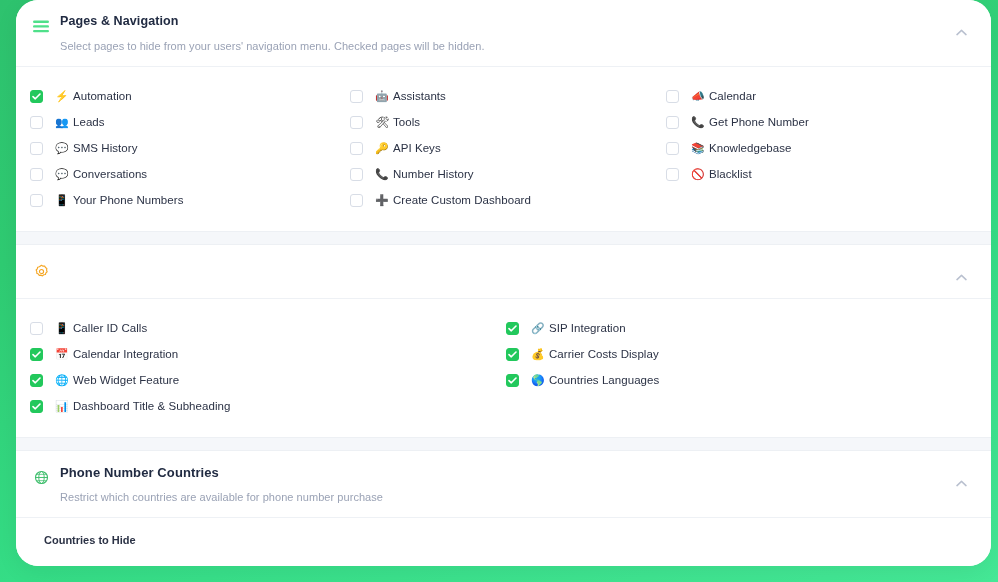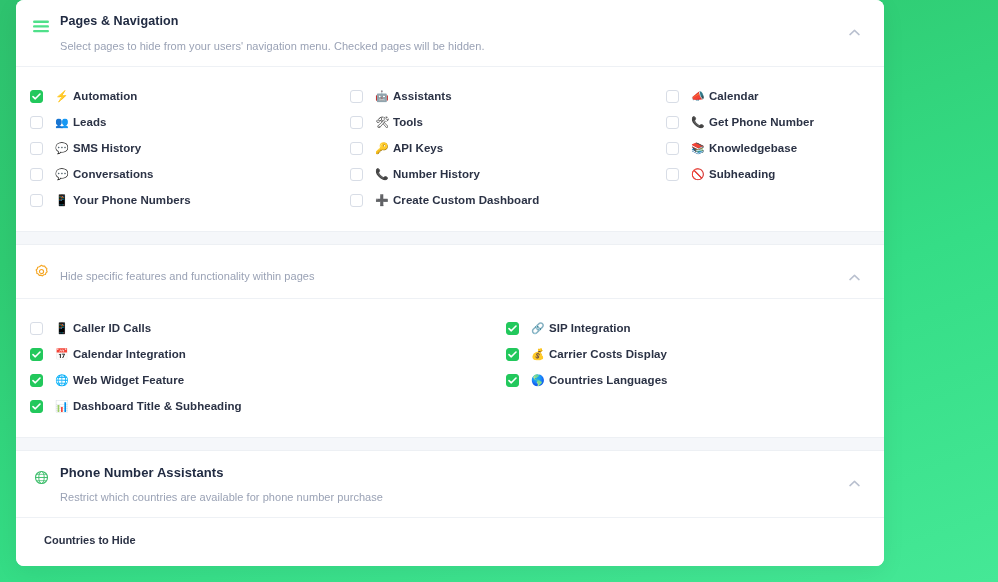--- a/index.html
+++ b/index.html
@@ -13,24 +13,24 @@
   body {
     font-family: "Liberation Sans", sans-serif;
     background: linear-gradient(160deg, #2ec26e 0%, #2fcb72 28%, #35dd86 62%, #45e896 100%);
     -webkit-font-smoothing: antialiased;
   }
 
   .app-card {
     position: absolute;
     left: 16px;
     top: 0;
-    width: 868px;
+    width: 975px;
     height: 566px;
     background: #ffffff;
-    border-radius: 8px;
+    border-radius: 22px;
     overflow: hidden;
     box-shadow: 0 6px 24px rgba(0,0,0,0.06);
   }
 
   
   .section { background: #ffffff; }
 
   .section-gap {
     height: 14px;
     background: #f5f7fa;
@@ -132,21 +132,21 @@
     font-size: 11px;
     line-height: 1;
     width: 15px;
     text-align: center;
     margin-right: 3px;
   }
 
   .cb-label {
     font-size: 11.5px;
     color: #2b3245;
-    font-weight: bold;
+    font-weight: normal;
     letter-spacing: .05px;
     white-space: nowrap;
   }
 
   
   .countries-body {
     padding: 16px 28px 14px 28px;
   }
 
   .field-label {
@@ -283,39 +283,38 @@
           <span class="cb-label">Get Phone Number</span>
         </div>
         <div class="cbrow">
           <span class="cbox"></span>
           <span class="cb-emoji">📚</span>
           <span class="cb-label">Knowledgebase</span>
         </div>
         <div class="cbrow">
           <span class="cbox"></span>
           <span class="cb-emoji">🚫</span>
-          <span class="cb-label">Subheading</span>
+          <span class="cb-label">Blacklist</span>
         </div>
       </div>
     </div>
   </div>
 
   <div class="section-gap"></div>
 
   <div class="section">
 
     <div class="section-header">
       <span class="sh-icon">
         <svg width="15" height="15" viewBox="0 0 16 16" aria-hidden="true">
           <path d="M8 1.4 l1.6 .9 1.8 -.1 .8 1.6 1.5 1 -.3 1.8 .6 1.7 -1.3 1.2 -.5 1.7 -1.8 .3 -1.4 1.2 -1.6 -.8 -1.8 .2 -1 -1.5 -1.7 -.7 .1 -1.8 -.7 -1.7 1.2 -1.3 .4 -1.7 1.8 -.4 z" fill="none" stroke="#f5a623" stroke-width="1.2" stroke-linejoin="round"></path>
           <circle cx="8" cy="8" r="2.2" fill="none" stroke="#f5a623" stroke-width="1.2"></circle>
         </svg>
       </span>
       <span class="sh-text">
-        <span class="sh-sub" style="display:block">Hide specific features and functionality within pages</span>
       </span>
       <span class="chevron">
         <svg width="11" height="7" viewBox="0 0 11 7" aria-hidden="true">
           <path d="M1 5.6 L5.5 1.4 L10 5.6" fill="none" stroke="#b9c0cf" stroke-width="1.5" stroke-linecap="round" stroke-linejoin="round"></path>
         </svg>
       </span>
     </div>
 
     <div class="grid grid-2">
       <div>
@@ -391,21 +390,21 @@
     <div class="section-header">
       <span class="sh-icon">
         <svg width="15" height="15" viewBox="0 0 16 16" aria-hidden="true">
           <circle cx="8" cy="8" r="6.4" fill="none" stroke="#3dbd6b" stroke-width="1.2"></circle>
           <ellipse cx="8" cy="8" rx="2.9" ry="6.4" fill="none" stroke="#3dbd6b" stroke-width="1"></ellipse>
           <path d="M1.7 8 H14.3" fill="none" stroke="#3dbd6b" stroke-width="1"></path>
           <path d="M2.6 4.6 H13.4 M2.6 11.4 H13.4" fill="none" stroke="#3dbd6b" stroke-width=".8"></path>
         </svg>
       </span>
       <span class="sh-text">
-        <span class="sh-title" style="display:block;font-size:13px">Phone Number Assistants</span>
+        <span class="sh-title" style="display:block;font-size:13px">Phone Number Countries</span>
         <span class="sh-sub" style="display:block">Restrict which countries are available for phone number purchase</span>
       </span>
       <span class="chevron">
         <svg width="11" height="7" viewBox="0 0 11 7" aria-hidden="true">
           <path d="M1 5.6 L5.5 1.4 L10 5.6" fill="none" stroke="#b9c0cf" stroke-width="1.5" stroke-linecap="round" stroke-linejoin="round"></path>
         </svg>
       </span>
     </div>
 
     <div class="countries-body">

